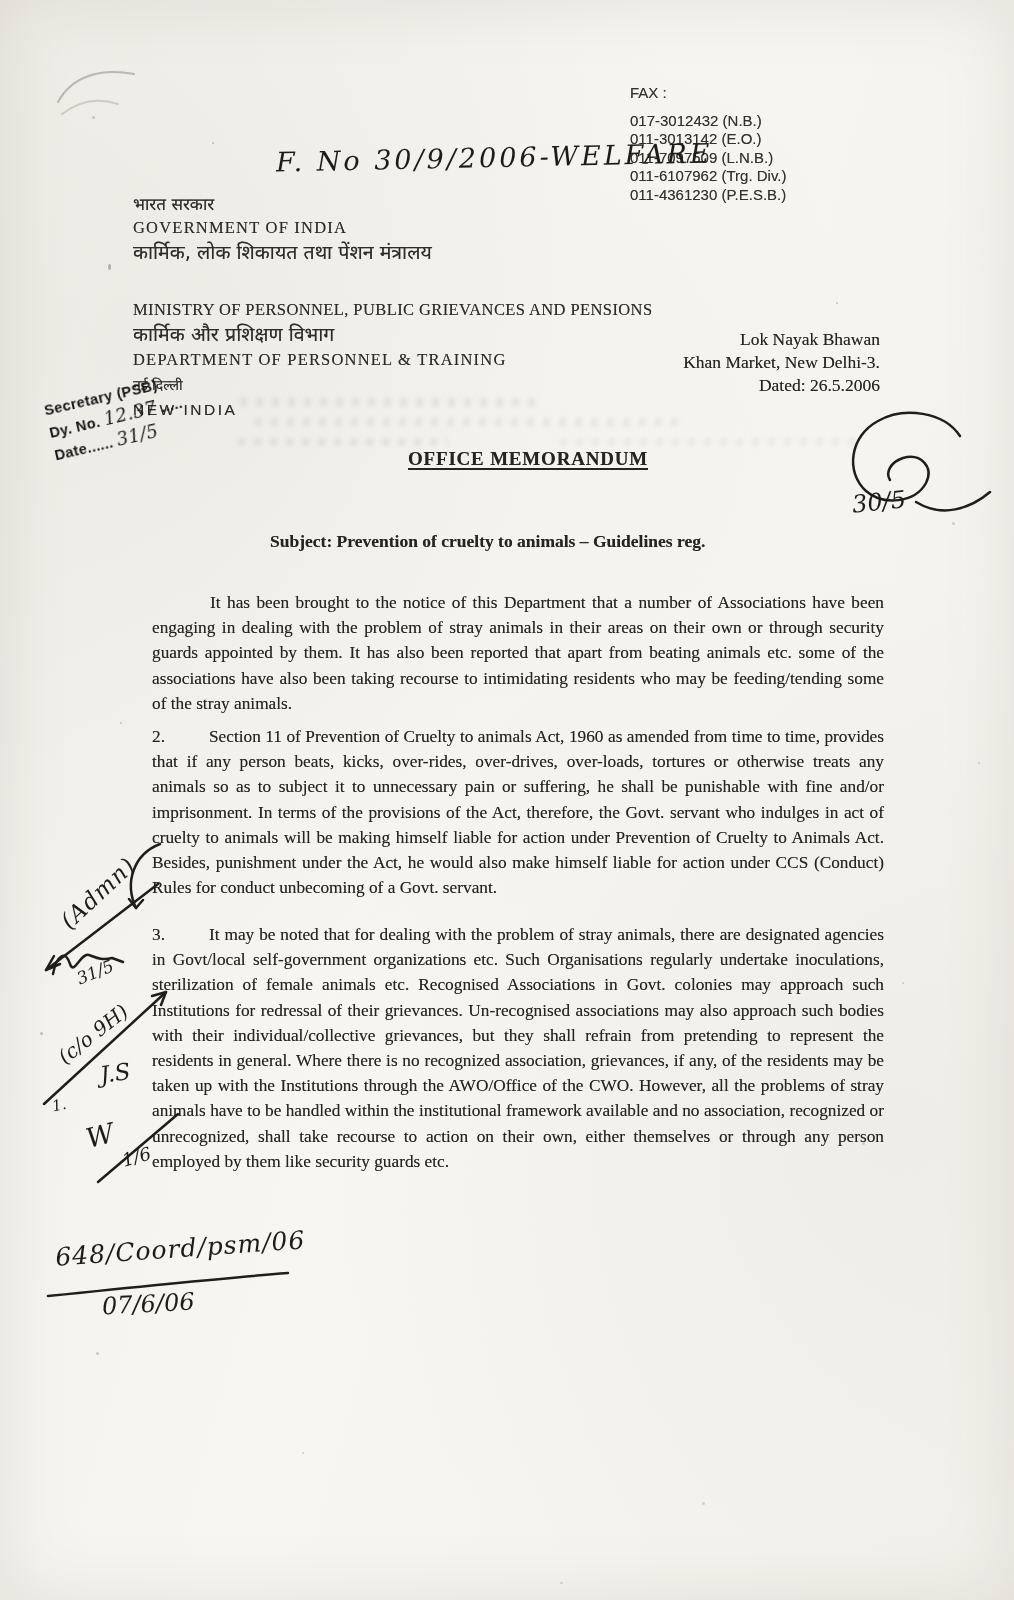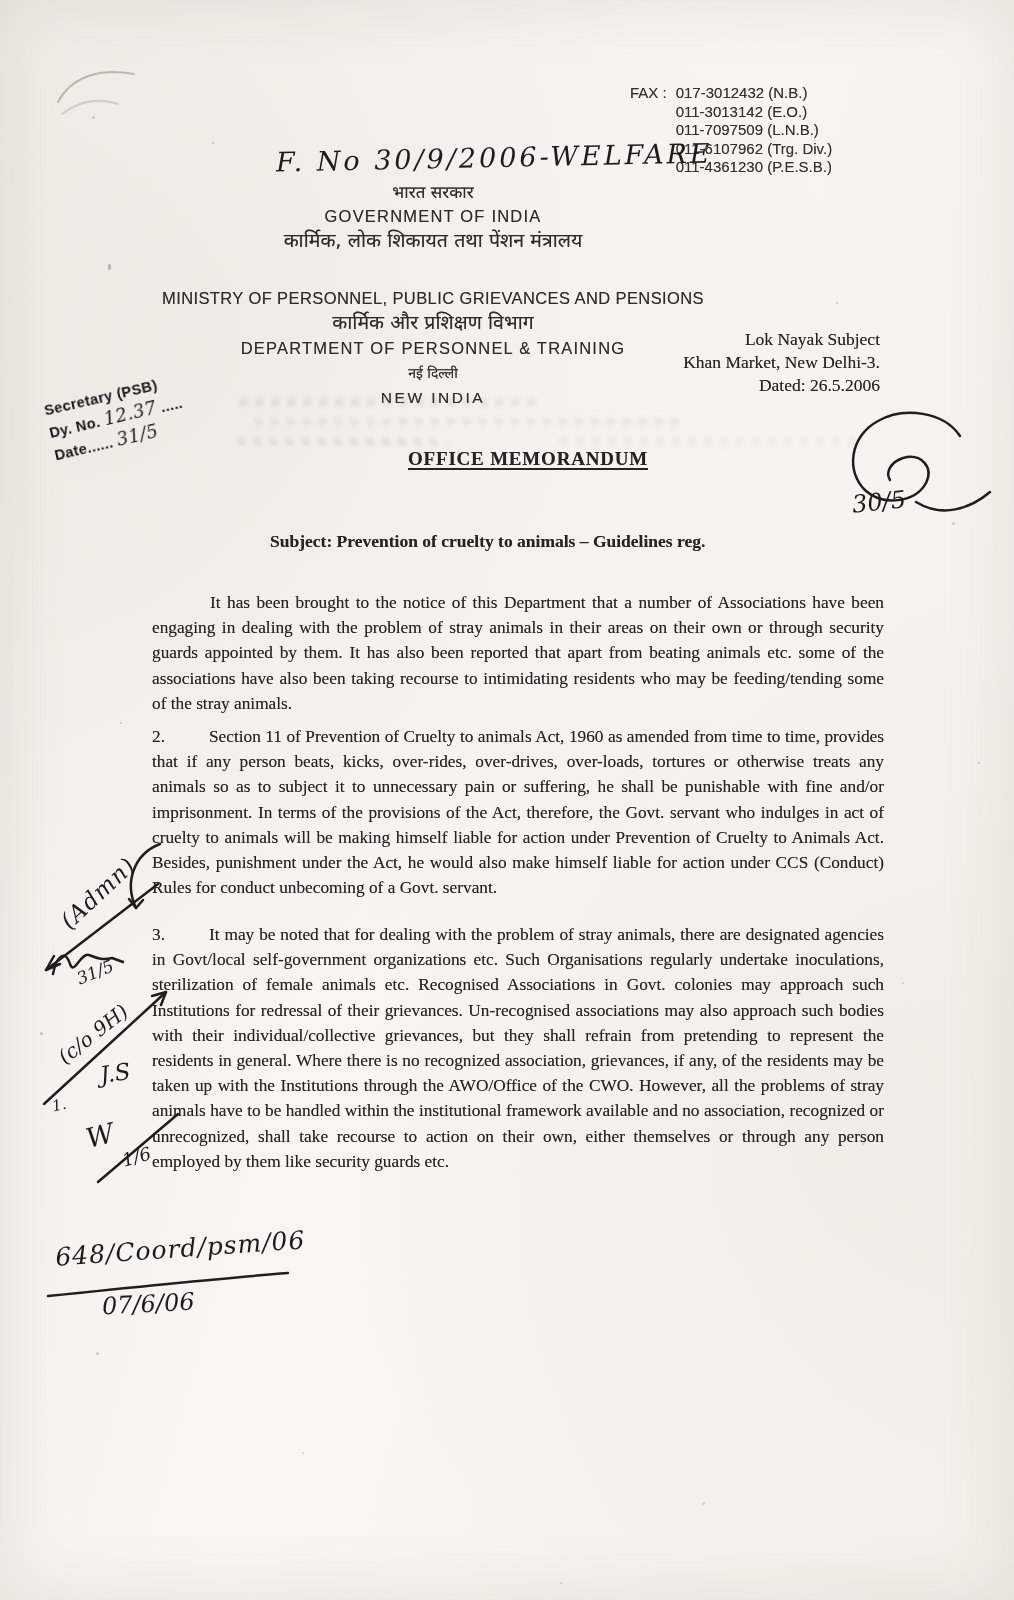--- a/index.html
+++ b/index.html
@@ -7,37 +7,37 @@
     position:relative; width:1014px; height:1600px; margin:0 auto;
     background:
       radial-gradient(circle at 18% 22%, rgba(110,100,80,0.05), transparent 45%),
       radial-gradient(circle at 85% 70%, rgba(110,100,80,0.04), transparent 40%),
       linear-gradient(105deg,#f1f0ea,#f7f6f1 45%,#f2f1eb);
     box-shadow: inset 0 0 70px rgba(120,112,95,.14);
     overflow:hidden;
     font-family:"Liberation Serif", serif;
     color:#262420;
   }
-  .ink { text-shadow: 0 0 .6px rgba(60,55,50,.55); }
+  .ink { text-shadow: 0 0 .6px rgba(60,55,50,.55); flex-direction: column; }
   .sans { font-family:"Liberation Sans", sans-serif; }
   .hindi { font-family:"DejaVu Sans", sans-serif; }
   .hand { font-family:"DejaVu Serif", serif; font-style:italic; color:#1d1c1a; }
   .abs { position:absolute; }
 
   
   .fax { left:630px; top:84px; display:flex; gap:9px; font-size:15px; line-height:18.6px; color:#33312d; }
   .fax .lines div { white-space:nowrap; }
 
   
   .fileno { left:276px; top:142px; font-size:27px; letter-spacing:3px; transform:rotate(-1.2deg); white-space:nowrap; }
 
   
-  .letterhead { left:133px; top:180px; width:600px; text-align:center; color:#2e2c28; }
+  .letterhead { left:133px; top:192px; width:600px; text-align:left; color:#2e2c28; }
   .lh-hi-sm  { font-size:17px; line-height:24px; }
-  .lh-en     { font-family:Liberation Sans, sans-serif; font-size:16.5px; line-height:24px; letter-spacing:1.2px; }
+  .lh-en     { font-family:Liberation Serif, serif; font-size:16.5px; line-height:24px; letter-spacing:1.2px; }
   .lh-hi-lg  { font-size:19.5px; line-height:26px; }
   .lh-city-hi{ font-size:14px; line-height:26px; }
   .lh-city-en{ font-family:"Liberation Sans",sans-serif; font-size:15.5px; line-height:24px; letter-spacing:2.5px; }
 
   
   .addr { left:640px; top:328px; width:240px; text-align:right; font-size:17.5px; line-height:23px; }
 
   
   .stamp { left:42px; top:400px; transform:rotate(-13deg); transform-origin:left top;
            font-family:"Liberation Sans",sans-serif; font-weight:bold; font-size:14.5px;
@@ -107,21 +107,21 @@
     <div class="lh-en">GOVERNMENT OF INDIA</div>
     <div class="lh-hi-lg hindi">कार्मिक, लोक शिकायत तथा पेंशन मंत्रालय</div>
     <div class="lh-en" style="letter-spacing:.4px;margin-top:32px;">MINISTRY OF PERSONNEL, PUBLIC GRIEVANCES AND PENSIONS</div>
     <div class="lh-hi-lg hindi">कार्मिक और प्रशिक्षण विभाग</div>
     <div class="lh-en">DEPARTMENT OF PERSONNEL &amp; TRAINING</div>
     <div class="lh-city-hi hindi">नई दिल्ली</div>
     <div class="lh-city-en">NEW INDIA</div>
   </div>
 
   <div class="abs addr ink">
-    <div>Lok Nayak Subject</div>
+    <div>Lok Nayak Bhawan</div>
     <div>Khan Market, New Delhi-3.</div>
     <div>Dated: 26.5.2006</div>
   </div>
 
   <div class="abs stamp">
     <div>Secretary (PSB)</div>
     <div>
       <span>Dy. No.</span>
       <span class="hand">12.37</span>
       <span>.....</span>

